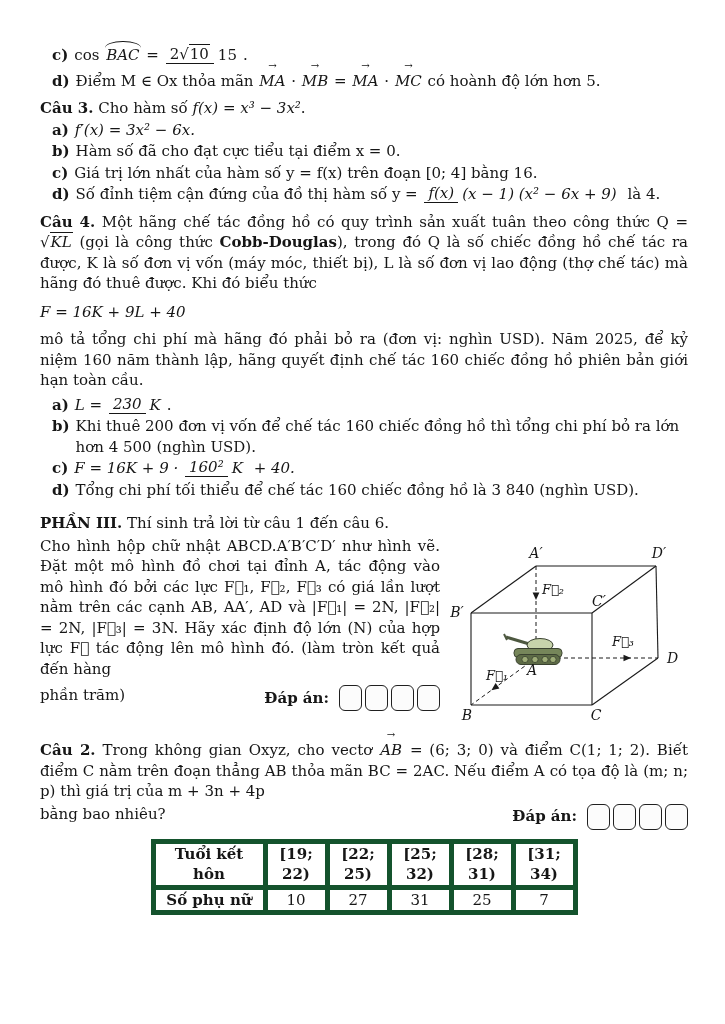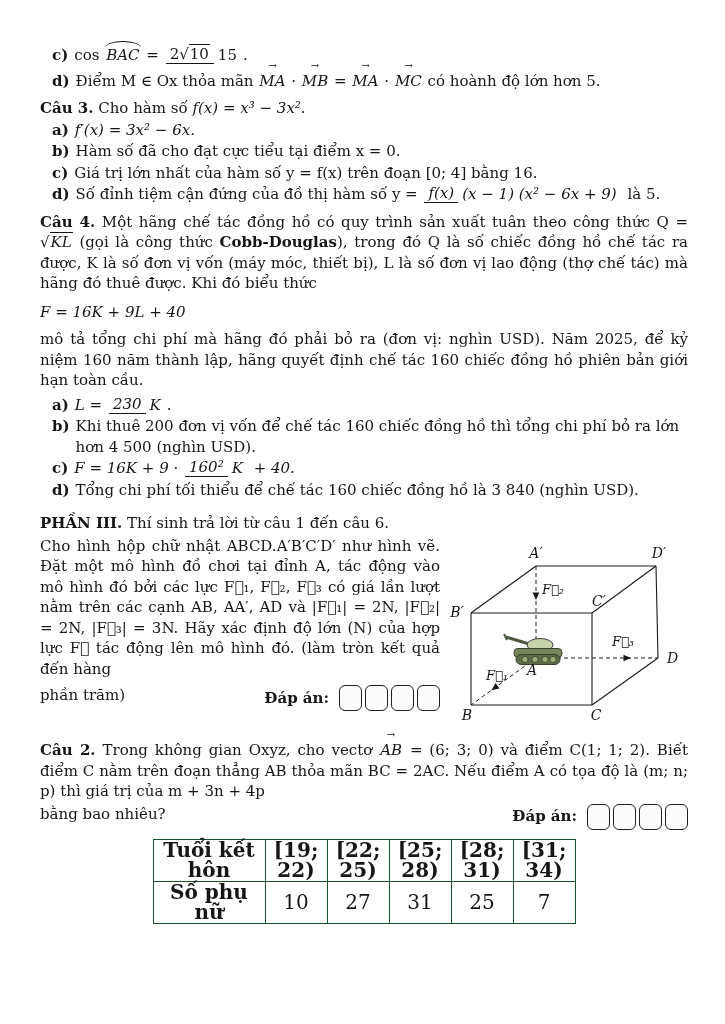--- a/index.html
+++ b/index.html
@@ -33,22 +33,22 @@
   .formula-center{text-align:left;margin:8px 0 7px;font-style:italic}
   .cols{display:flex;margin-top:2px;min-height:190px}
   .col-left{width:400px;flex:none}
   .col-right{flex:1;position:relative}
   .ansrow{display:flex;align-items:flex-start;margin-top:6px}
   .ansgroup{display:flex;align-items:center;margin-left:auto}
   .anslabel{font-weight:bold;margin-right:7px}
   .ansbox{width:23px;height:26px;border:1.3px solid #202020;border-radius:6px;
         background:#fcfcfc;margin-left:3px;flex:none}
   table.freq{border-collapse:collapse;margin:9px auto 5px;border:1.6px solid #161616}
-  table.freq th,table.freq td{border:1px solid #14532d;text-align:center;
-        padding:0 6px;height:24px;font-size:20px}
+  table.freq th,table.freq td{border:5px solid #14532d;text-align:center;
+        padding:0 6px;height:24px;font-size:15px}
   table.freq th{font-weight:bold}
   .footer{position:absolute;right:47px;top:1047px;white-space:nowrap}
   svg text{font-family:"DejaVu Serif","Liberation Serif",serif}
   .vlabel{font-style:italic;font-size:14px;fill:#161616}
   .flabel{font-style:italic;font-size:13px;fill:#161616}
 </style>
 </head>
 <body>
 
 <div class="page">
@@ -100,21 +100,21 @@
         <div class="ibody">Giá trị lớn nhất của hàm số y = f(x) trên đoạn [0; 4] bằng 16.</div>
       </div>
       <div class="qitem">
         <span class="ilabel">d)</span>
         <div class="ibody">
           <span>Số đỉnh tiệm cận đứng của đồ thị hàm số y =</span>
           <span class="frac">
               <span class="num mi">f(x)</span>
               <span class="den mi">(x − 1) (x² − 6x + 9)</span>
             </span>
-          <span>là 5.</span>
+          <span>là 4.</span>
         </div>
       </div>
     </div>
 
     <div class="sec">
       <p class="justify"><span class="bold">Câu 4.</span>
         <span>Một hãng chế tác đồng hồ có quy trình sản xuất tuân theo công thức Q =</span>
         <span><span>√</span><span class="radarg mi">KL</span></span>
         <span>(gọi là công thức</span>
         <span class="bold">Cobb-Douglas</span><span>), trong đó Q là số chiếc đồng hồ chế tác ra được, K là số đơn vị vốn (máy móc, thiết bị), L là số đơn vị lao động (thợ chế tác) mà hãng đó thuê được. Khi đó biểu thức</span></p>
@@ -239,21 +239,21 @@
         </div>
       </div>
 
       <div class="sec">
         <table class="freq">
           <tbody>
               <tr>
             <th style="width:112px">Tuổi kết hôn</th>
             <th style="width:62px">[19; 22)</th>
             <th style="width:62px">[22; 25)</th>
-            <th style="width:62px">[25; 28)</th>
+            <th style="width:62px">[25; 32)</th>
             <th style="width:62px">[28; 31)</th>
             <th style="width:62px">[31; 34)</th>
           </tr>
           <tr>
             <th>Số phụ nữ</th>
             <td>10</td>
             <td>27</td>
             <td>31</td>
             <td>25</td>
             <td>7</td>

